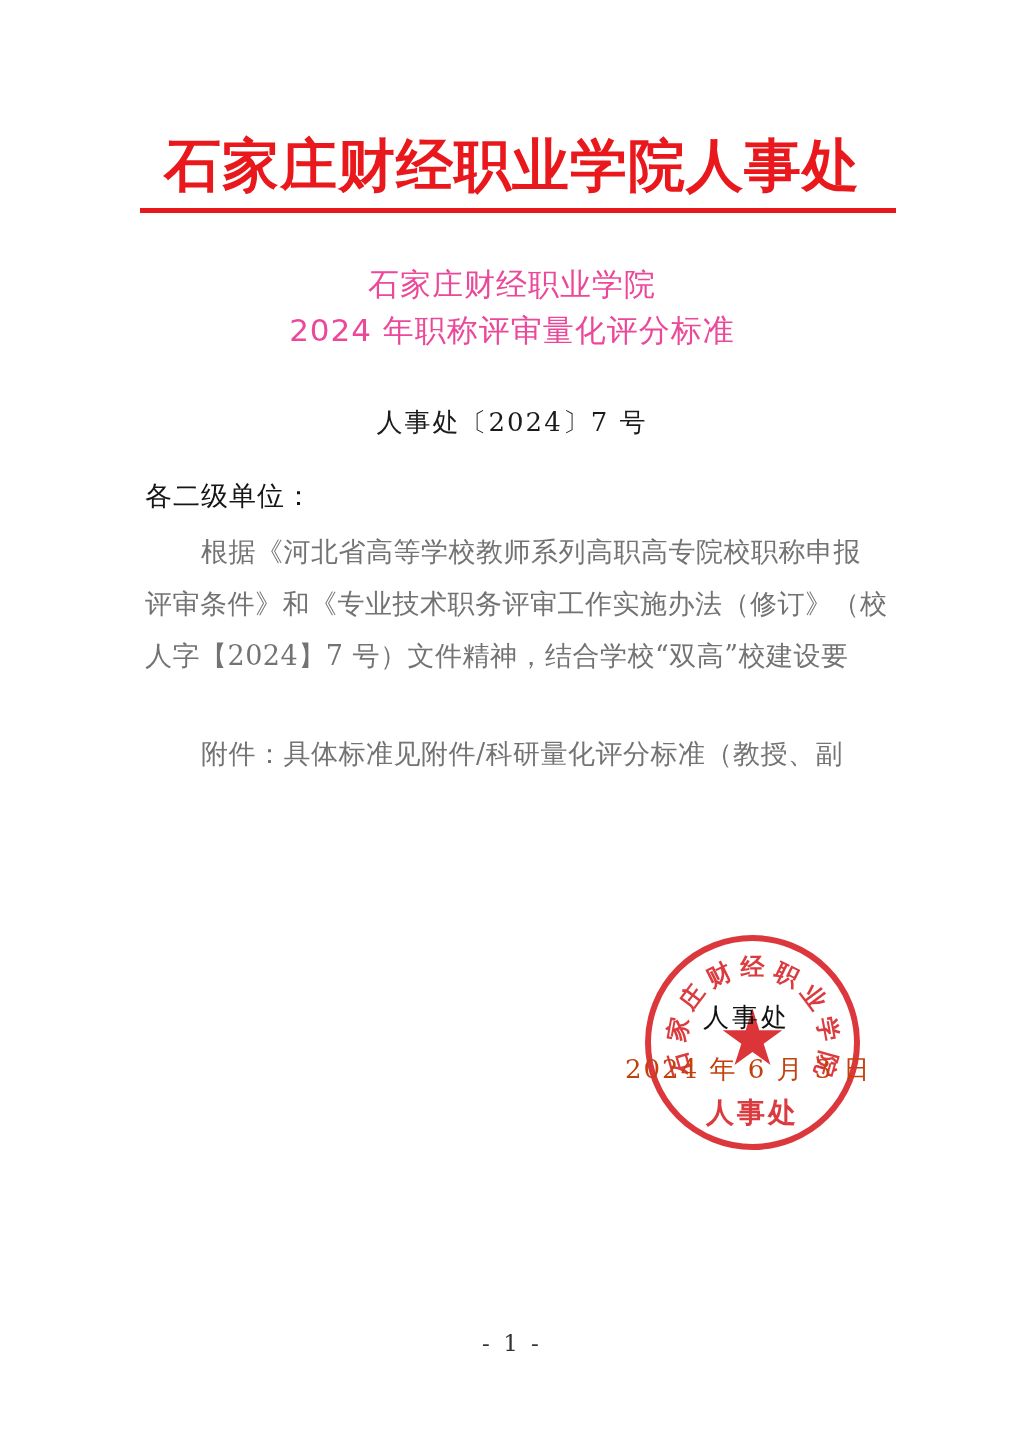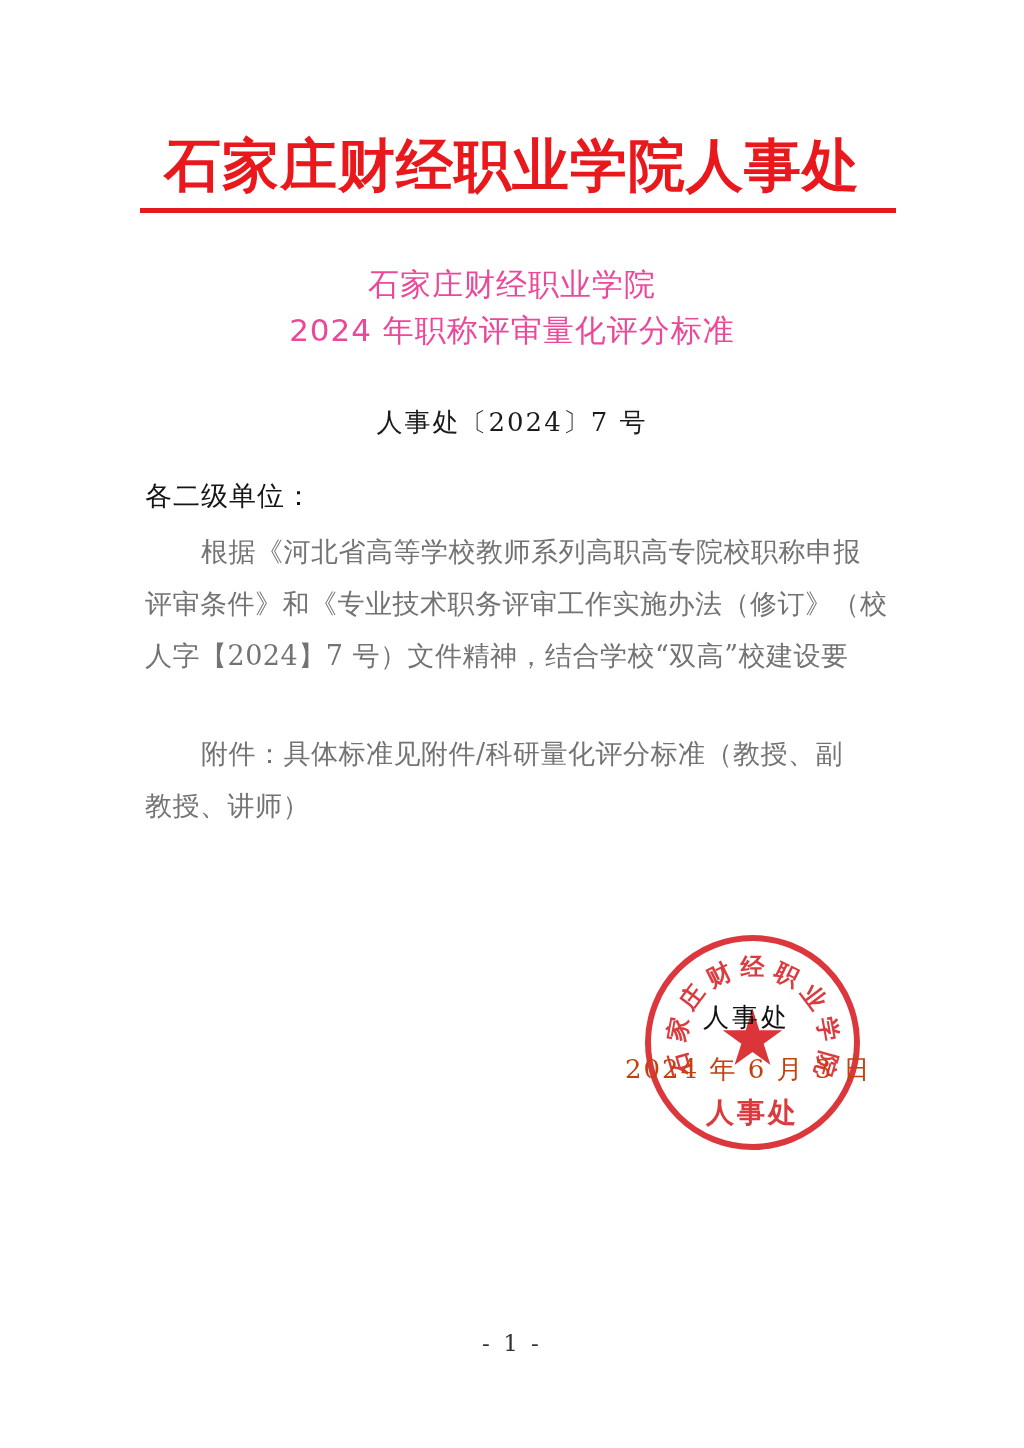--- a/index.html
+++ b/index.html
@@ -223,21 +223,20 @@
     <div class="salutation">各二级单位：</div>
 
     <div class="para">
       <div class="para-line indent">根据《河北省高等学校教师系列高职高专院校职称申报</div>
       <div class="para-line">评审条件》和《专业技术职务评审工作实施办法（修订》（校</div>
       <div class="para-line">人字【2024】7 号）文件精神，结合学校“双高”校建设要</div>
     </div>
 
     <div class="attachment">
       <div class="para-line indent">附件：具体标准见附件/科研量化评分标准（教授、副</div>
-      <div class="para-line">教授、讲师）</div>
     </div>
   </div>
 
   <div class="seal">
     <div class="seal-ring"></div>
     <div class="seal-arc" id="seal-arc">
         <span style="transform: rotate(-196deg) translate(78px) rotate(90deg) translate(-12px, -14px);">石</span>
         <span style="transform: rotate(-169.5deg) translate(78px) rotate(90deg) translate(-12px, -14px);">家</span>
         <span style="transform: rotate(-143deg) translate(78px) rotate(90deg) translate(-12px, -14px);">庄</span>
         <span style="transform: rotate(-116.5deg) translate(78px) rotate(90deg) translate(-12px, -14px);">财</span>

